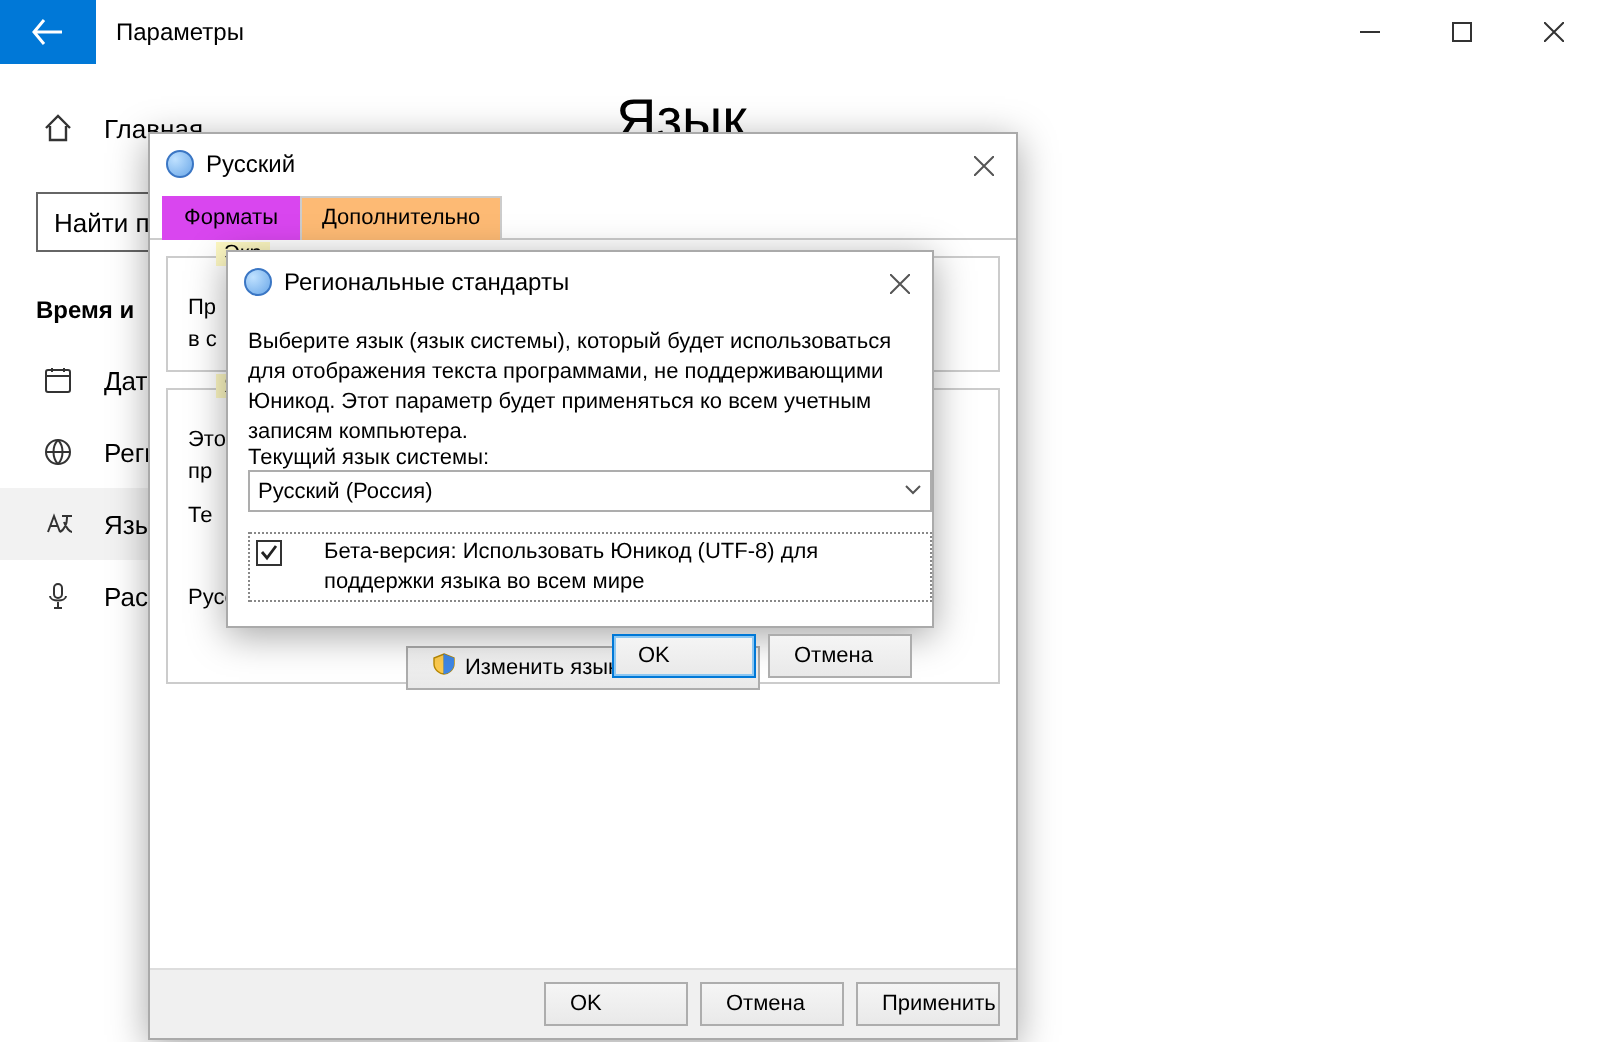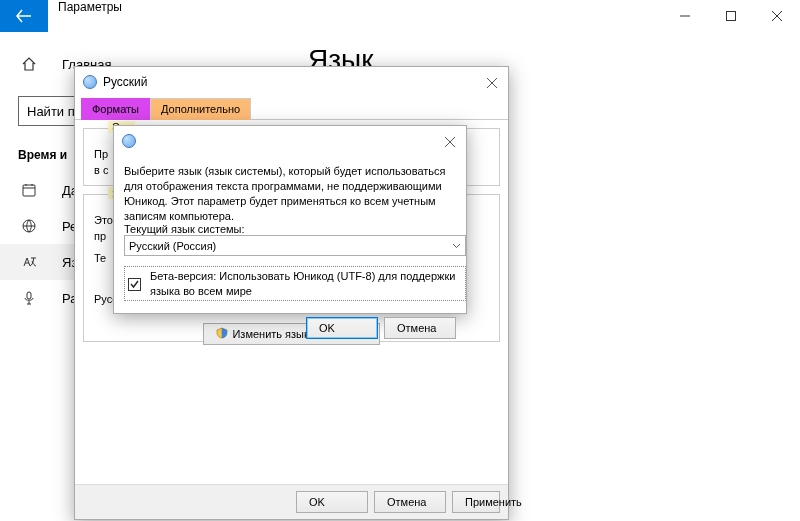--- a/index.html
+++ b/index.html
@@ -1,30 +1,30 @@
 <!DOCTYPE html>
 <html><head>
 <meta charset="utf-8">
 <style>
   * { box-sizing: border-box; font-family: "Segoe UI", Tahoma, sans-serif; }
   html, body { margin: 0; padding: 0; width: 800px; height: 521px; overflow: hidden; background: #fff; color: #000; }
   
   .settings { position: absolute; inset: 0; background: #fff; }
-  .titlebar { height: 32px; display: flex; align-items: flex-start; }
+  .titlebar { height: 32px; display: flex; align-items: center; }
   .back { width: 48px; height: 32px; background: #0078d7; display: flex; align-items: center; justify-content: center; }
   .back svg { stroke: #fff; }
   .title { font-size: 12px; margin-left: 10px; }
   .winctrls { position: absolute; right: 0; top: 0; display: flex; }
   .winbtn { width: 46px; height: 32px; display: flex; align-items: center; justify-content: center; color: #555; }
   .content { display: flex; height: calc(100% - 32px); }
   .sidebar { width: 280px; padding: 14px 12px 12px 18px; font-size: 13px; }
   .home { display: flex; align-items: center; gap: 10px; margin-bottom: 14px; }
   .search { width: 230px; height: 30px; border: 1px solid #666; padding: 0 8px; font-size: 13px; }
   .section-h { font-size: 12px; font-weight: 600; margin: 22px 0 10px 0; }
-  .navitem { height: 36px; display: flex; align-items: center; gap: 24px; padding-left: 2px; position: relative; }
+  .navitem { height: 36px; display: flex; align-items: center; gap: 14px; padding-left: 2px; position: relative; }
   .navitem.sel::before { content: ""; position: absolute; left: -18px; top: 0; bottom: 0; width: 4px; background: #0078d7; }
   .navitem.sel { background: #f2f2f2; margin-left: -18px; padding-left: 20px; margin-right: -12px; }
   .ico { width: 18px; height: 18px; display: flex; align-items: center; justify-content: center; color: #333; }
   .main { flex: 1; padding: 12px 28px; }
   .h1 { font-size: 28px; font-weight: 400; }
   .link { color: #0067c0; font-size: 13px; }
   .bigtext { font-size: 22px; margin-top: 110px; }
   
   .dlg { position: absolute; background: #fff; border: 1px solid #aaa; box-shadow: 0 4px 18px rgba(0,0,0,0.35); }
   .dlg1 { left: 74px; top: 66px; width: 435px; height: 454px; }
@@ -39,21 +39,21 @@
   .langline { margin-top: 26px; }
   .btn { height: 22px; border: 1px solid #adadad; background: linear-gradient(#f5f5f5,#e9e9e9); font-size: 11px; padding: 0 12px; display: inline-flex; align-items: center; gap: 4px; }
   .btn.def { border-color: #0078d7; box-shadow: inset 0 0 0 1px #8cc7f2; }
   .btnrow { display: flex; gap: 6px; justify-content: flex-end; padding: 6px 8px; border-top: 1px solid #ddd; position: absolute; bottom: 0; left: 0; right: 0; background: #f0f0f0; }
   .change-row { text-align: center; margin-top: 18px; }
   .shield { color:#f2b100; }
   
   .dlg2 { left: 113px; top: 125px; width: 354px; height: 189px; }
   .dlg2 .body { padding: 8px 0 10px 10px; font-size: 11px; }
   .select { width: 100%; height: 21px; border: 1px solid #adadad; background: #fff; font-size: 11px; padding: 0 4px; display: flex; align-items: center; justify-content: space-between; }
-  .chkrow { display: flex; align-items: center; gap: 9px; margin-top: 10px; border: 1px dotted #888; padding: 2px 3px; }
+  .chkrow { display: flex; align-items: flex-start; gap: 21px; margin-top: 10px; border: 1px dotted #888; padding: 2px 3px; }
   .chk { width: 13px; height: 13px; border: 1px solid #333; display: inline-flex; align-items: center; justify-content: center; background: #fff; flex-shrink: 0; margin-top: 1px; }
   .btnrow2 { display: flex; gap: 6px; justify-content: flex-end; padding: 6px 10px 8px 10px; }
   .globe { width:14px; height:14px; border:1px solid #3a76c4; border-radius:50%; position:relative; background:radial-gradient(circle at 30% 30%, #bfe1ff, #6aa7e8); }
 </style>
 </head>
 <body>
 
 <div class="settings">
   <div class="titlebar">
     <div class="back">
@@ -176,27 +176,28 @@
               <path d="M6 1 L11 3 V6 C11 9 8 11 6 11 Z" fill="#3f87e6"></path>
             </svg>
         </span>
         <span>Изменить язык системы…</span>
       </button>
     </div>
   </div>
   <div class="btnrow">
     <button class="btn" style="width:72px">OK</button>
     <button class="btn" style="width:72px">Отмена</button>
-    <button class="btn" style="width:48px">Применить</button>
+    <button class="btn" style="width:72px">Применить</button>
   </div>
 </div>
 
 <div class="dlg dlg2">
   <div class="dlg-title">
     <span class="globe"></span>
+    <span>Региональные стандарты</span>
     <span class="dlg-close">
       <svg width="10" height="10">
           <path d="M0 0 L10 10 M10 0 L0 10" stroke="#555"></path>
         </svg>
     </span>
   </div>
   <div class="body">
     <div style="line-height:1.35">Выберите язык (язык системы), который будет использоваться для отображения текста программами, не поддерживающими Юникод. Этот параметр будет применяться ко всем учетным записям компьютера.</div>
     <div style="">Текущий язык системы:</div>
     <div class="select">

